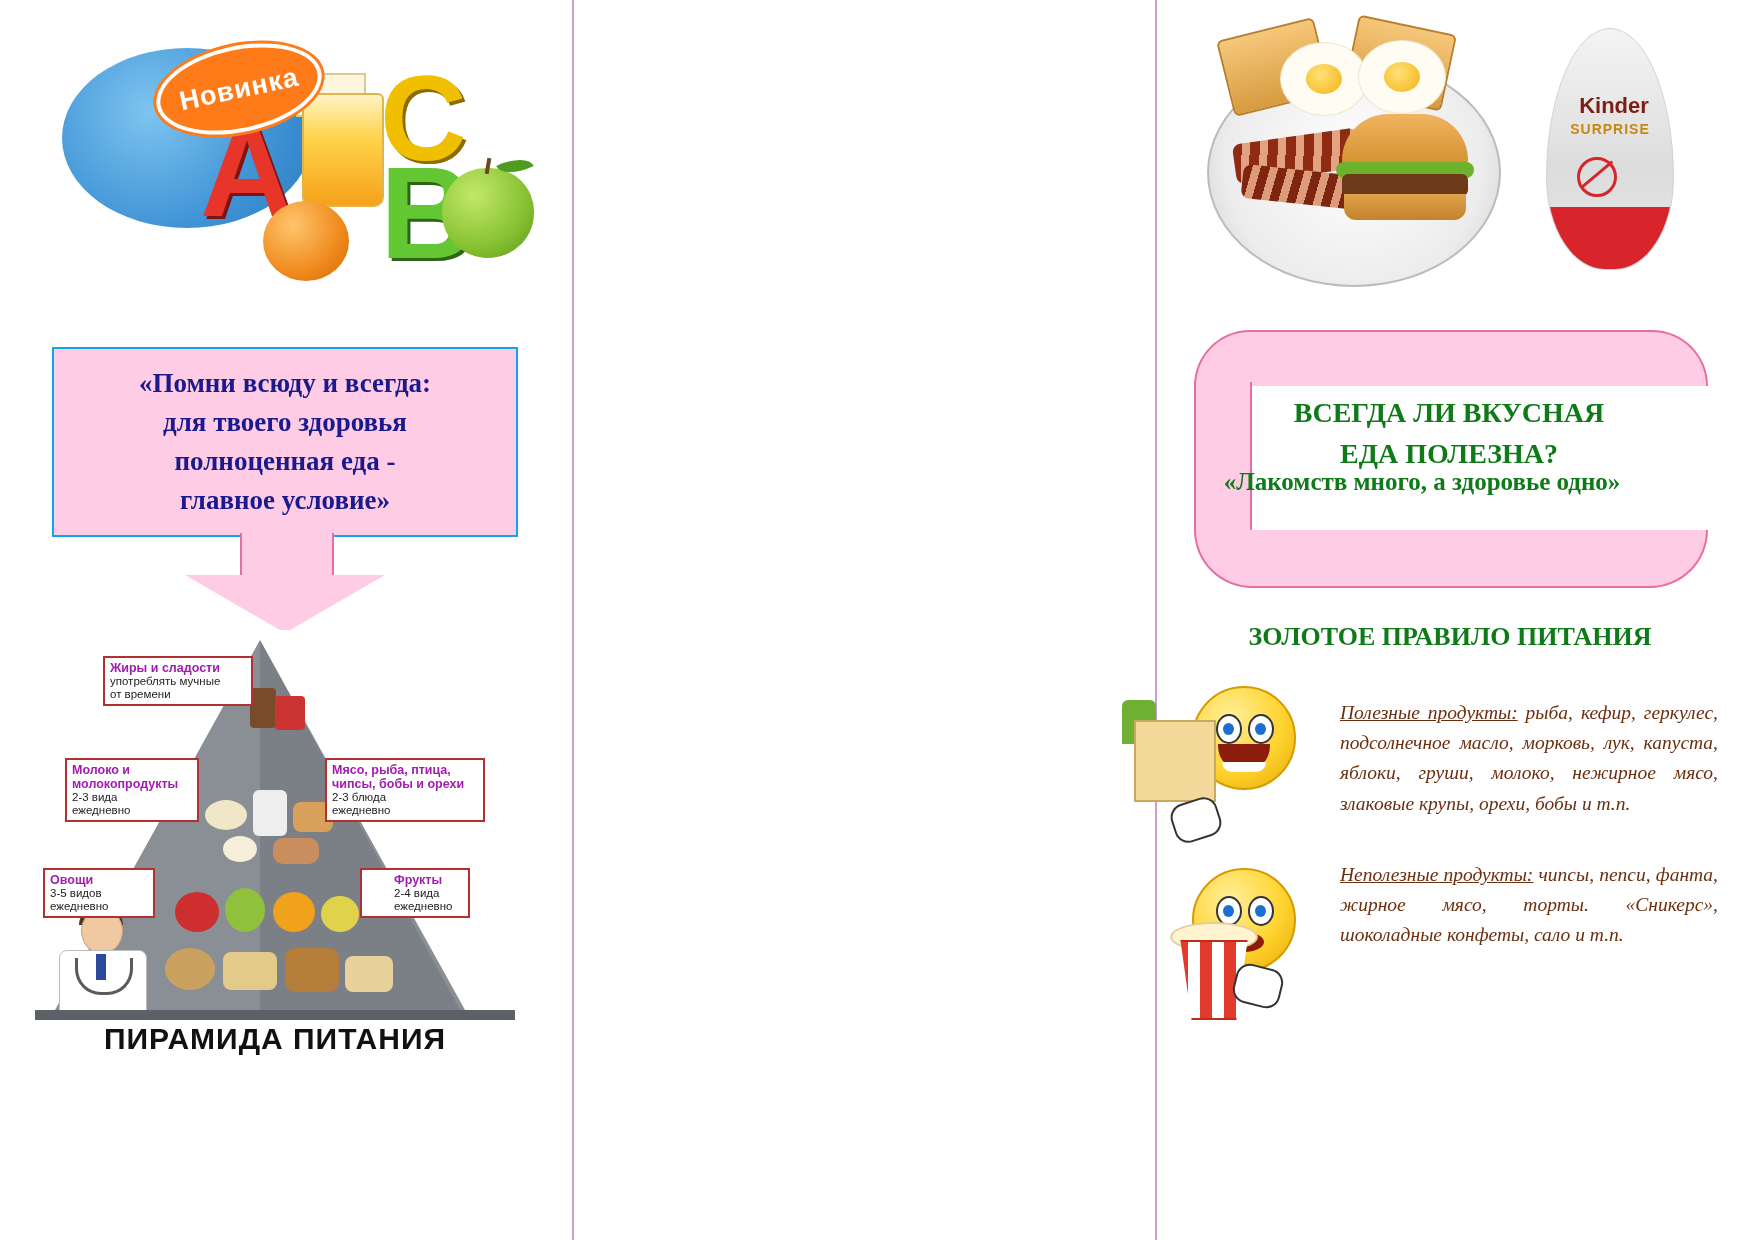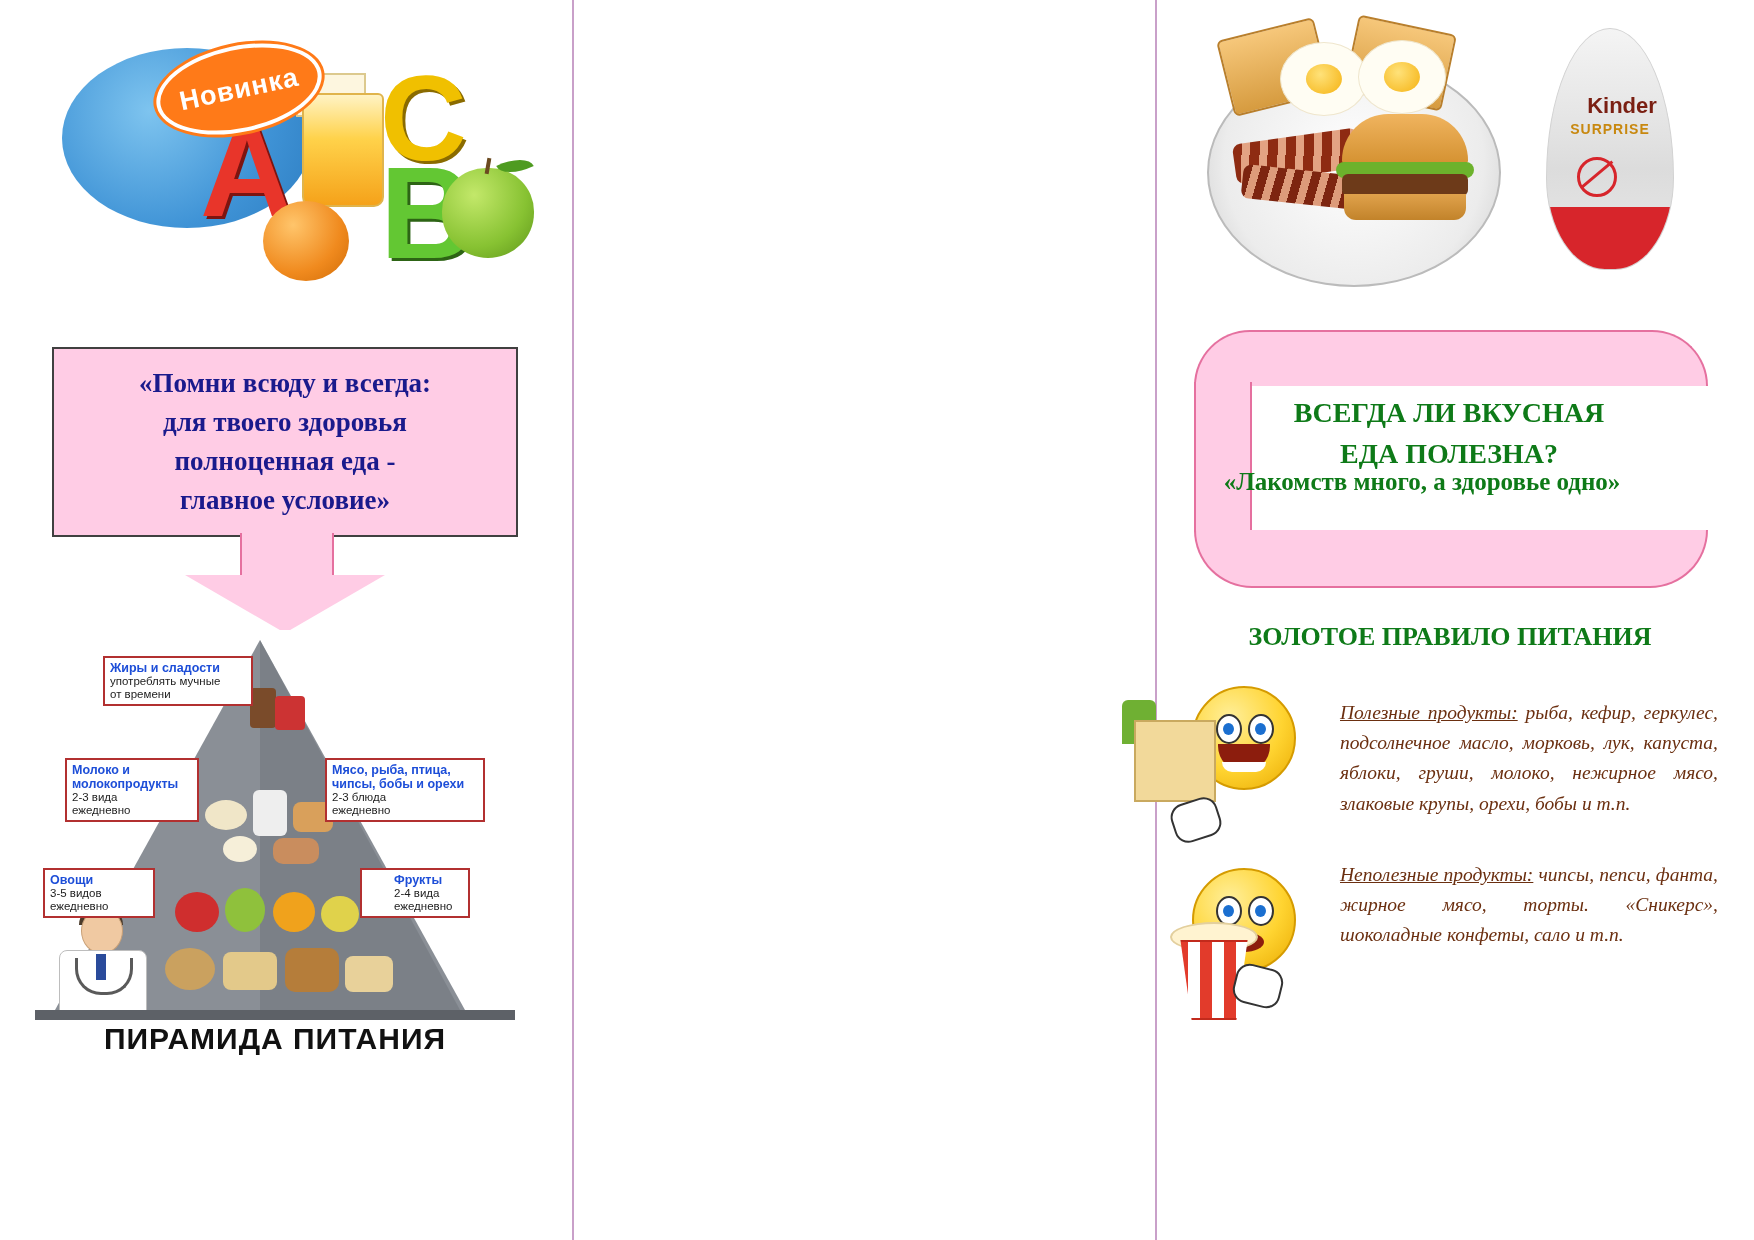--- a/index.html
+++ b/index.html
@@ -147,21 +147,21 @@
     border-radius: 0 100% 0 100%;
     background: #4e9b20;
     transform: rotate(-25deg);
   }
 
   
   .callout-box {
     position: absolute;
     box-sizing: border-box;
     background: #ffcce5;
-    border: 2px solid #404040;
+    border: 2px solid #0ea5e9;
     display: flex;
     flex-direction: column;
     align-items: center;
     justify-content: center;
     text-align: center;
   }
   .callout-1 {
     left: 52px; top: 347px;
     width: 466px; height: 190px;
     padding: 10px 18px;
@@ -244,21 +244,21 @@
   .pyr-label {
     position: absolute;
     box-sizing: border-box;
     background: #ffffff;
     border: 2px solid #b23030;
     padding: 3px 5px;
     font-family: "Liberation Sans", sans-serif;
     line-height: 1.12;
   }
   .pyr-label .t {
-    color: #1d4ed8;
+    color: #a21caf;
     font-weight: bold;
     font-size: 12.5px;
     display: block;
   }
   .pyr-label .s {
     color: #1c1c1c;
     font-size: 11.5px;
     display: block;
   }
   .pl-fats  { left: 78px;  top: 26px;  width: 150px; }
@@ -415,21 +415,21 @@
     overflow: hidden;
   }
   .kinder-red {
     position: absolute;
     left: 0; bottom: 0;
     width: 126px; height: 62px;
     background: #d7252b;
   }
   .kinder-word {
     position: absolute;
-    left: 12px; top: 64px;
+    left: 4px; top: 64px;
     width: 126px;
     text-align: center;
     font-family: "Liberation Sans", sans-serif;
     font-weight: bold;
     font-size: 22px;
     color: #7a1f12;
   }
   .kinder-sub {
     position: absolute;
     left: 0; top: 92px;

